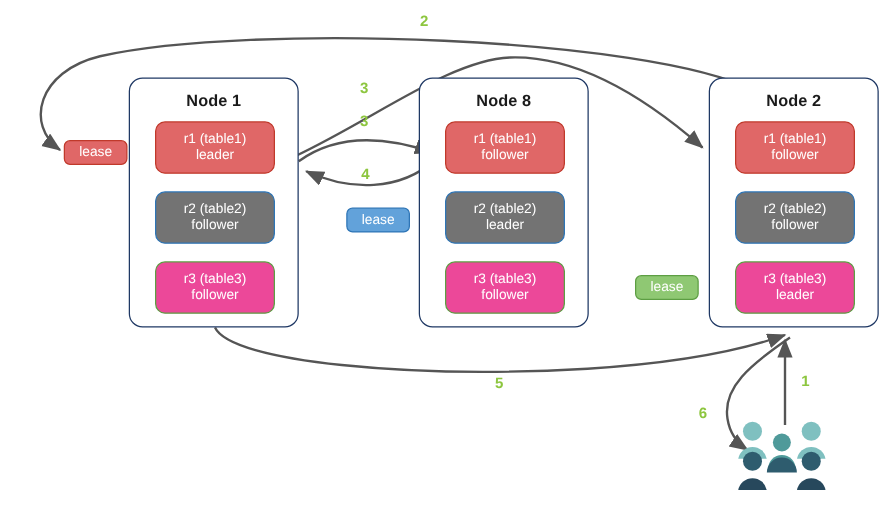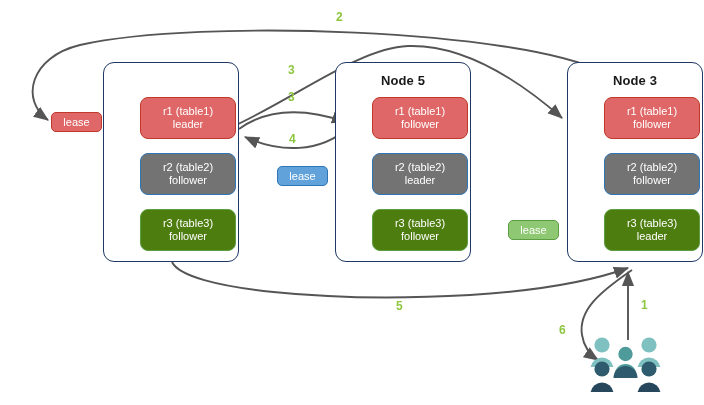--- a/index.html
+++ b/index.html
@@ -25,26 +25,25 @@
     letter-spacing:.1px;
   }
   .replica{
     position:absolute;
     border-radius:8px;
     box-sizing:border-box;
     display:flex;flex-direction:column;
     align-items:center;justify-content:center;
     color:#ffffff;font-size:11px;line-height:13.5px;
     text-align:center;
-    margin-left:16px;
   }
   .replica .l1,.replica .l2{display:block;white-space:nowrap;}
   .rep-red{background:#e06767;border:1.4px solid #c0392b;}
   .rep-blue{background:#737373;border:1.4px solid #2e75b6;}
-  .rep-green{background:#4d7c0f;border:1.4px solid #5d9e43;}
+  .rep-green{background:#ec4899;border:1.4px solid #5d9e43;}
 
   .lease{
     position:absolute;
     border-radius:5px;
     box-sizing:border-box;
     display:flex;align-items:center;justify-content:center;
     color:#ffffff;font-size:11px;
     height:20px;
     text-align:right;
   }
@@ -82,52 +81,53 @@
     <path d="M348,128 C320,153 280,153 245,137" fill="none" stroke="#555555" stroke-width="1.9" marker-end="url(#ah)"></path>
 
     <path d="M172,262 C185,290 330,303 470,295 C550,290 600,278 628,268" fill="none" stroke="#555555" stroke-width="1.9" marker-end="url(#ah)"></path>
 
     <path d="M628,340 L628,272" fill="none" stroke="#555555" stroke-width="1.9" marker-end="url(#ah)"></path>
 
     <path d="M632,270 C600,292 578,310 582,335 C584,348 592,356 598,360" fill="none" stroke="#555555" stroke-width="1.9" marker-end="url(#ah)"></path>
   </svg>
 
   <div class="node-box" style="left:103px;top:62px;width:136px;height:200px;">
+    <div class="node-title">Node 1</div>
     <div class="replica rep-red" style="left:20px;top:34px;width:96px;height:42px;">
       <span class="l1">r1 (table1)</span>
       <span class="l2">leader</span>
     </div>
     <div class="replica rep-blue" style="left:20px;top:90px;width:96px;height:42px;">
       <span class="l1">r2 (table2)</span>
       <span class="l2">follower</span>
     </div>
     <div class="replica rep-green" style="left:20px;top:146px;width:96px;height:42px;">
       <span class="l1">r3 (table3)</span>
       <span class="l2">follower</span>
     </div>
   </div>
 
   <div class="node-box" style="left:335px;top:62px;width:136px;height:200px;">
-    <div class="node-title">Node 5</div>
+    <div class="node-title">Node 8</div>
     <div class="replica rep-red" style="left:20px;top:34px;width:96px;height:42px;">
       <span class="l1">r1 (table1)</span>
       <span class="l2">follower</span>
     </div>
     <div class="replica rep-blue" style="left:20px;top:90px;width:96px;height:42px;">
       <span class="l1">r2 (table2)</span>
       <span class="l2">leader</span>
     </div>
     <div class="replica rep-green" style="left:20px;top:146px;width:96px;height:42px;">
       <span class="l1">r3 (table3)</span>
       <span class="l2">follower</span>
     </div>
   </div>
 
   <div class="node-box" style="left:567px;top:62px;width:136px;height:200px;">
-    <div class="node-title">Node 3</div>
+    <div class="node-title">Node 2</div>
     <div class="replica rep-red" style="left:20px;top:34px;width:96px;height:42px;">
       <span class="l1">r1 (table1)</span>
       <span class="l2">follower</span>
     </div>
     <div class="replica rep-blue" style="left:20px;top:90px;width:96px;height:42px;">
       <span class="l1">r2 (table2)</span>
       <span class="l2">follower</span>
     </div>
     <div class="replica rep-green" style="left:20px;top:146px;width:96px;height:42px;">
       <span class="l1">r3 (table3)</span>

